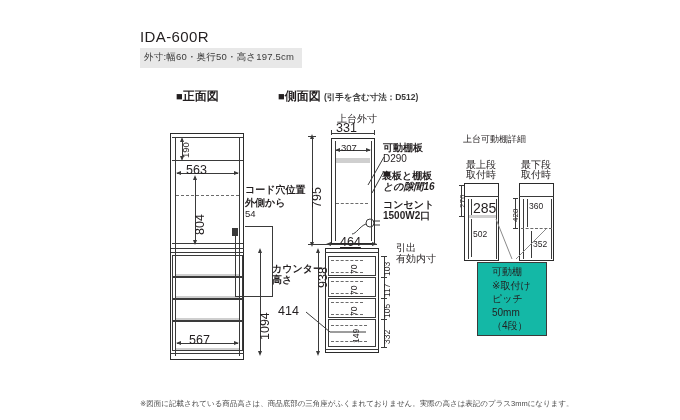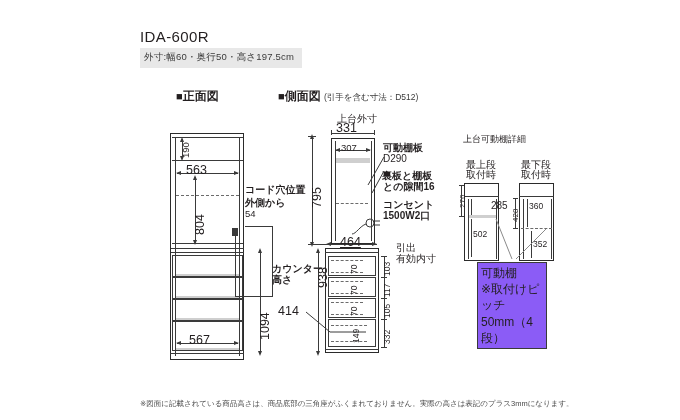--- a/index.html
+++ b/index.html
@@ -21,21 +21,21 @@
   }
   .subtitle-band {
     position:absolute; left:140px; top:48px;
     background:#e8e8e8; padding:3px 8px 4px 4px;
     font-size:9.5px; color:#3a3a3a; letter-spacing:.2px;
   }
 
   
   .sec-head { position:absolute; font-size:12px; font-weight:bold; color:#231f20; }
   .sec-head .sq { font-size:11px; }
-  .sec-sub { font-size:8.5px; font-weight:normal; color:#3a3a3a; }
+  .sec-sub { font-size:8.5px; font-weight:bold; color:#3a3a3a; }
 
   
   .ln { position:absolute; background:#3a3a3a; }
   .h1 { height:1px; }
   .v1 { width:1px; }
   .box { position:absolute; border:1px solid #3a3a3a; }
   .box2 { position:absolute; border:1.4px solid #2b2b2b; }
   .dash-h { position:absolute; height:0; border-top:1px dashed #6b6b6b; }
   .fillgrey { background:#cfcfcf; }
 
@@ -62,22 +62,22 @@
 
   
   .footer { position:absolute; left:140px; bottom:10px; font-size:7.5px; color:#4a4a4a; line-height:1.55; }
 
   
   .loadbox { position:absolute; left:430px; top:330px; font-size:7.5px; color:#231f20; line-height:1.5; }
   .loadbox .hd { font-weight:bold; font-size:8px; }
 
   
   .calloutbox {
-    position:absolute; border:1px solid #3a3a3a; background:#8b5cf6;
-    font-size:12px; color:#231f20; line-height:1.35; padding:2px 3px;
+    position:absolute; border:1px solid #3a3a3a; background:#14b8a6;
+    font-size:10px; color:#231f20; line-height:1.35; padding:2px 14px;
   }
 </style>
 </head>
 <body>
 
 <div class="page">
 
   <div class="title">IDA-600R</div>
   <div class="subtitle-band">外寸:幅60・奥行50・高さ197.5cm</div>
 
@@ -175,21 +175,21 @@
     <div class="dim" style="left:341px; top:142px;">307</div>
 
     <div class="fillgrey" style="position:absolute; left:336px; top:158px; width:34px; height:5px;"></div>
 
     <div class="dash-h" style="left:336px; top:203px; width:32px;"></div>
 
     <div class="note b" style="left:383px; top:141px;">可動棚板</div>
     <div class="note" style="left:383px; top:152px;">D290</div>
 
     <div class="note b" style="left:382px; top:169px;">裏板と棚板</div>
-    <div class="note b" style="left:383px; top:180px;">との隙間16</div>
+    <div class="note b" style="left:383px; top:180px;font-style:italic;">との隙間16</div>
 
     <svg style="position:absolute; left:360px; top:155px; width:26px; height:40px; overflow:visible;">
       <line x1="24" y1="2" x2="8" y2="30" stroke="#3a3a3a" stroke-width="1"></line>
       <line x1="24" y1="16" x2="12" y2="38" stroke="#3a3a3a" stroke-width="1"></line>
     </svg>
 
     <div class="note b" style="left:383px; top:198px;">コンセント</div>
     <div class="note b" style="left:383px; top:209px;">1500W2口</div>
     <svg style="position:absolute; left:364px; top:216px; width:22px; height:14px; overflow:visible;">
       <circle cx="6" cy="7" r="4" fill="none" stroke="#3a3a3a" stroke-width="1"></circle>
@@ -278,21 +278,21 @@
     <div class="ln h1" style="left:464px; top:196px; width:35px;"></div>
     <div class="ln v1" style="left:468px; top:199px; height:60px;"></div>
     <div class="ln v1" style="left:496px; top:199px; height:60px;"></div>
     <div class="fillgrey" style="position:absolute; left:469px; top:215px; width:27px; height:3px;"></div>
 
     <div class="vtext" style="left:458px; top:208px; font-size:8px;">276</div>
     <div class="ln v1" style="left:461px; top:185px; height:31px;"></div>
     <div class="ln h1" style="left:459px; top:185px; width:5px;"></div>
     <div class="ln h1" style="left:459px; top:216px; width:5px;"></div>
 
-    <div class="dim" style="left:473px; top:200px; font-size:10px;padding-left:18px;">285</div>
+    <div class="dim" style="left:473px; top:200px; font-size:14px;">285</div>
     <div class="dim" style="left:473px; top:229px; font-size:8.5px;">502</div>
     <div class="ln v1" style="left:471px; top:199px; height:16px;"></div>
     <div class="ln v1" style="left:471px; top:219px; height:38px;"></div>
 
     <div class="box2" style="left:519px; top:183px; width:35px; height:78px;"></div>
     <div class="ln h1" style="left:519px; top:196px; width:35px;"></div>
     <div class="ln v1" style="left:523px; top:199px; height:60px;"></div>
     <div class="ln v1" style="left:551px; top:199px; height:60px;"></div>
     <div class="dash-h" style="left:521px; top:228px; width:31px;"></div>
 

